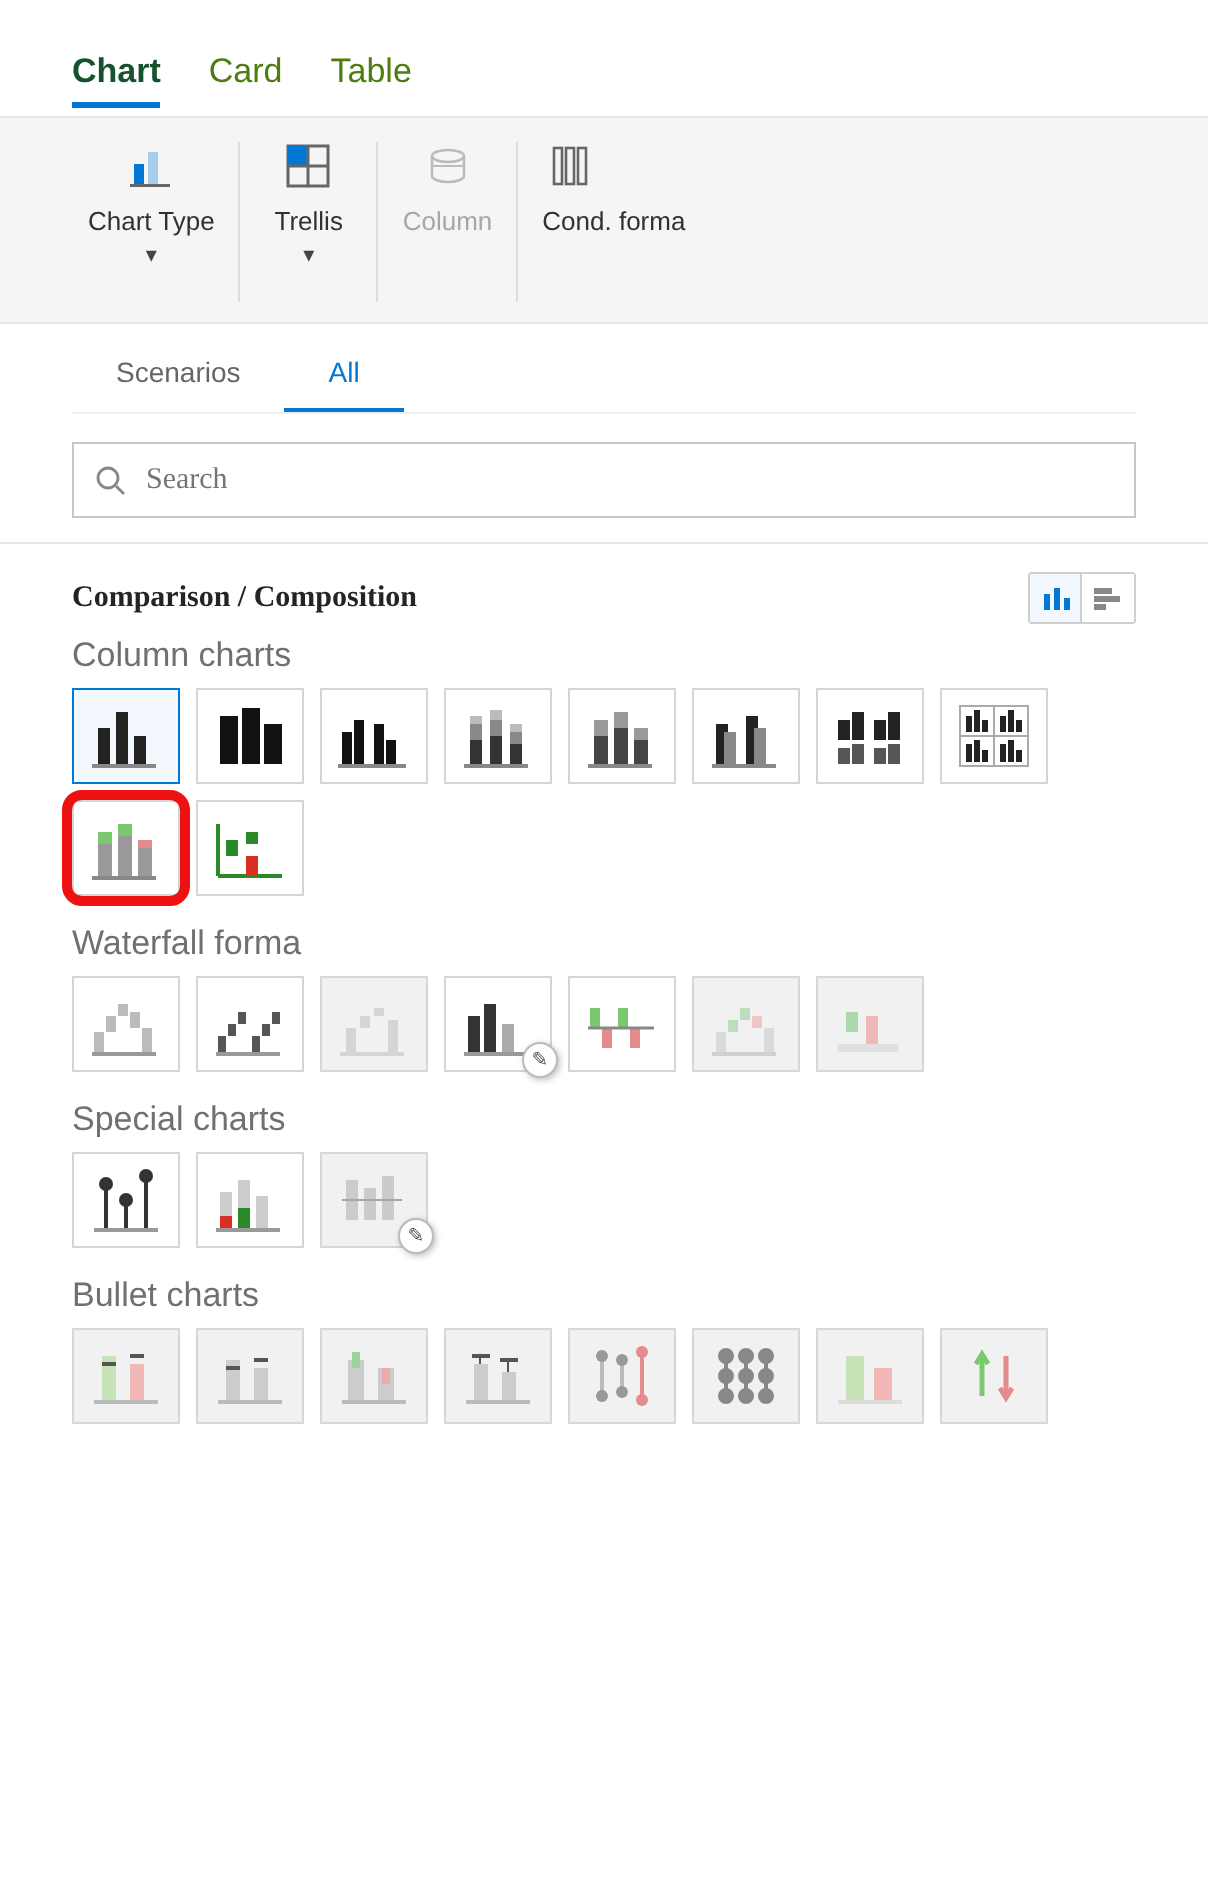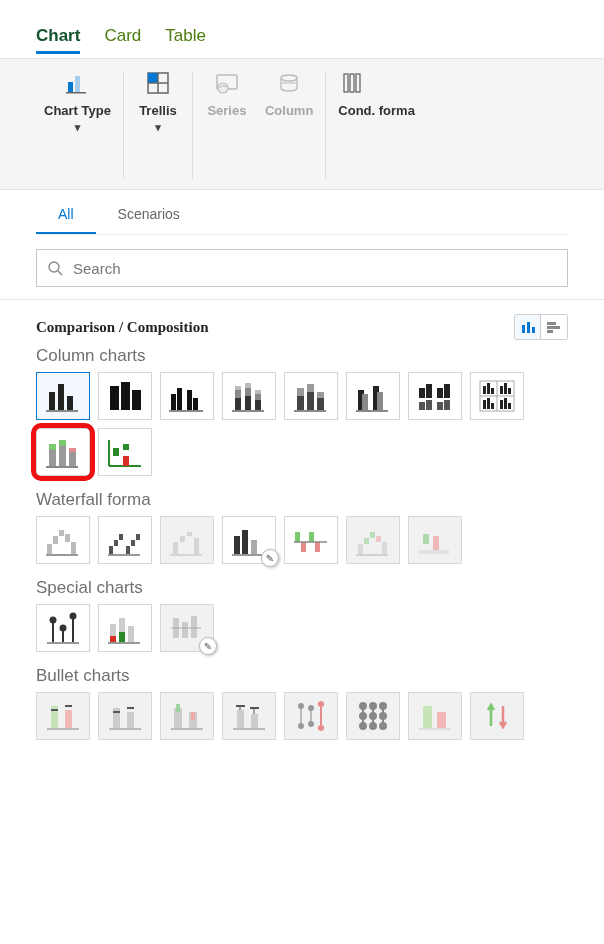--- a/index.html
+++ b/index.html
@@ -25,22 +25,21 @@
   }
 
   
   .ribbon {
     display: flex; align-items: stretch;
     background: #f5f5f5; border: 1px solid #e5e5e5; border-left: none; border-right: none;
     padding: 6px 0 0;
     margin: 0 -36px 0 -36px;
     padding-left: 36px;
     overflow: hidden;
-    height: 132px;
-    font-weight: bold;
+    height: 104px;
   }
   .rbtn {
     display: flex; flex-direction: column; align-items: center; justify-content: flex-start;
     min-width: 60px; padding: 2px 8px 4px; cursor: pointer;
     color: #323130; font-size: 13px;
   }
   .rbtn.disabled { color: #a6a6a6; }
   .rbtn .ricon { width: 32px; height: 32px; display:flex; align-items:center; justify-content:center; margin-bottom:4px;}
   .rbtn .rlabel { text-align:center; line-height:1.2; }
   .rbtn .chev { font-size:11px; color:#444; margin-top:2px;}
@@ -51,21 +50,21 @@
   .sub-tab { padding: 12px 22px 10px; font-size:14px; color:#666; cursor:pointer; border-bottom:2px solid transparent;}
   .sub-tab.active { color:#0078d4; border-bottom-color:#0078d4; }
 
   
   .search-wrap { margin: 14px 0 12px; }
   .search {
     width: 100%; height: 38px; border:1px solid #c8c6c4;
     display:flex; align-items:center; padding: 0 10px; color:#888;
   }
   .search input {
-    flex:1; border:none; outline:none; font-size:15px; color:#333; background:transparent;
+    flex:1; border:none; outline:none; font-size:15px; color:#333; background:transparent;font-family:Liberation Serif, serif;
   }
   .search .sicon { margin-right:8px; color:#888; }
 
   hr.split { border:none; border-top:1px solid #e5e5e5; margin: 0 -36px 14px; }
 
   
   .cat-header { display:flex; align-items:center; justify-content:space-between; margin-bottom:6px;}
   .cat-title { font-weight:600; font-size:15px; color:#252423;font-family:Liberation Serif, serif;}
   .orient-toggle { display:flex; border:1px solid #cfcfcf; border-radius:2px; overflow:hidden;}
   .orient-btn { width:26px; height:24px; display:flex; align-items:center; justify-content:center; cursor:pointer; background:#fff;}
@@ -125,30 +124,20 @@
         <line x1="13" y1="3" x2="13" y2="23" stroke="#666" stroke-width="1.5"></line>
         <line x1="3" y1="13" x2="23" y2="13" stroke="#666" stroke-width="1.5"></line>
       </svg>
     </div>
     <div class="rlabel">Trellis</div>
     <div class="chev">▾</div>
   </div>
 
   <div class="rsep"></div>
 
-  <div class="rbtn disabled">
-    <div class="ricon">
-      <svg width="26" height="26" viewBox="0 0 26 26">
-        <rect x="3" y="5" width="20" height="14" rx="1" fill="none" stroke="#bbb" stroke-width="1.5"></rect>
-        <circle cx="9" cy="18" r="5" fill="#eee" stroke="#bbb" stroke-width="1.2"></circle>
-        <path d="M6 18 Q9 14 12 17" fill="none" stroke="#bbb" stroke-width="1.2"></path>
-      </svg>
-    </div>
-    <div class="rlabel">Series</div>
-  </div>
 
   <div class="rbtn disabled">
     <div class="ricon">
       <svg width="26" height="26" viewBox="0 0 26 26">
         <ellipse cx="13" cy="8" rx="8" ry="3" fill="none" stroke="#bbb" stroke-width="1.3"></ellipse>
         <path d="M5 8 L5 18 A8 3 0 0 0 21 18 L21 8" fill="none" stroke="#bbb" stroke-width="1.3"></path>
         <line x1="5" y1="13" x2="21" y2="13" stroke="#bbb" stroke-width="1"></line>
       </svg>
     </div>
     <div class="rlabel">Column</div>
@@ -162,22 +151,22 @@
         <rect x="3" y="4" width="4" height="18" fill="none" stroke="#666" stroke-width="1.3"></rect>
         <rect x="9" y="4" width="4" height="18" fill="none" stroke="#666" stroke-width="1.3"></rect>
         <rect x="15" y="4" width="4" height="18" fill="none" stroke="#666" stroke-width="1.3"></rect>
       </svg>
     </div>
     <div class="rlabel" style="text-align:center;">Cond. forma</div>
   </div>
 </div>
 
 <div class="sub-tabs">
+  <div class="sub-tab">Scenarios</div>
   <div class="sub-tab active">All</div>
-  <div class="sub-tab">Scenarios</div>
 </div>
 
 <div class="search-wrap">
   <div class="search">
     <span class="sicon">
       <svg width="16" height="16" viewBox="0 0 16 16">
           <circle cx="7" cy="7" r="5" fill="none" stroke="#888" stroke-width="1.4"></circle>
           <line x1="11" y1="11" x2="15" y2="15" stroke="#888" stroke-width="1.4"></line>
         </svg>
     </span>

